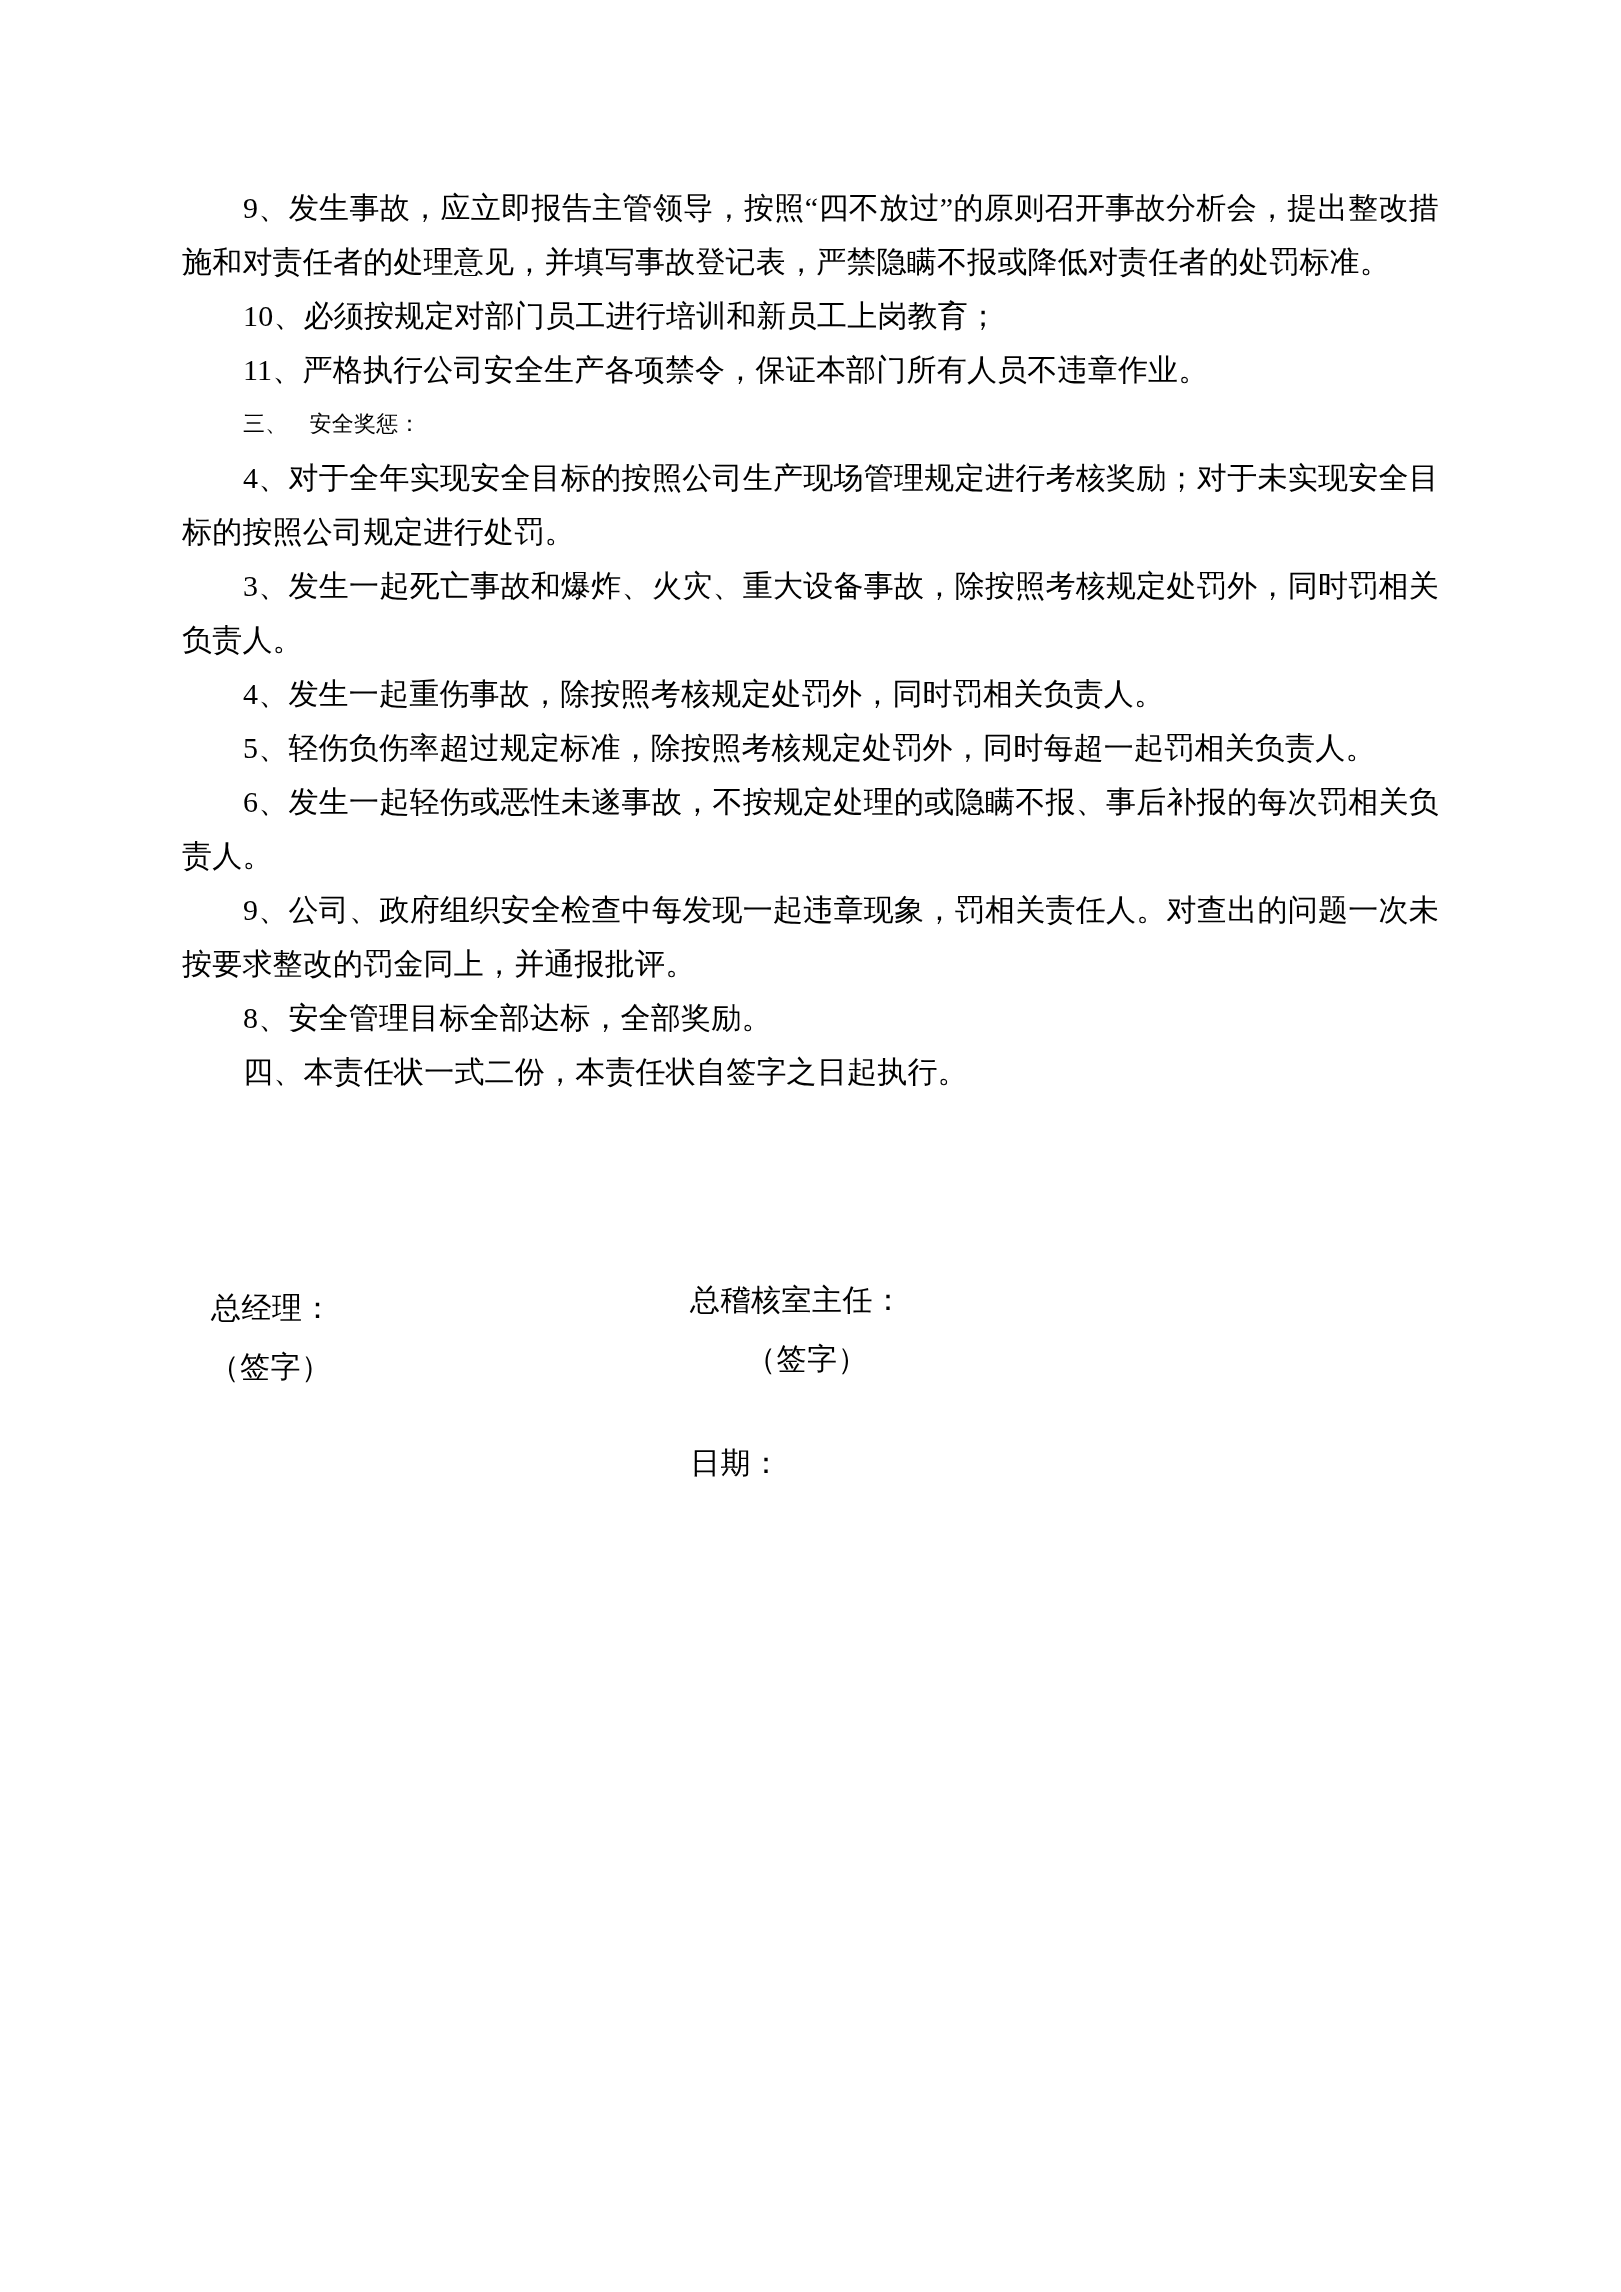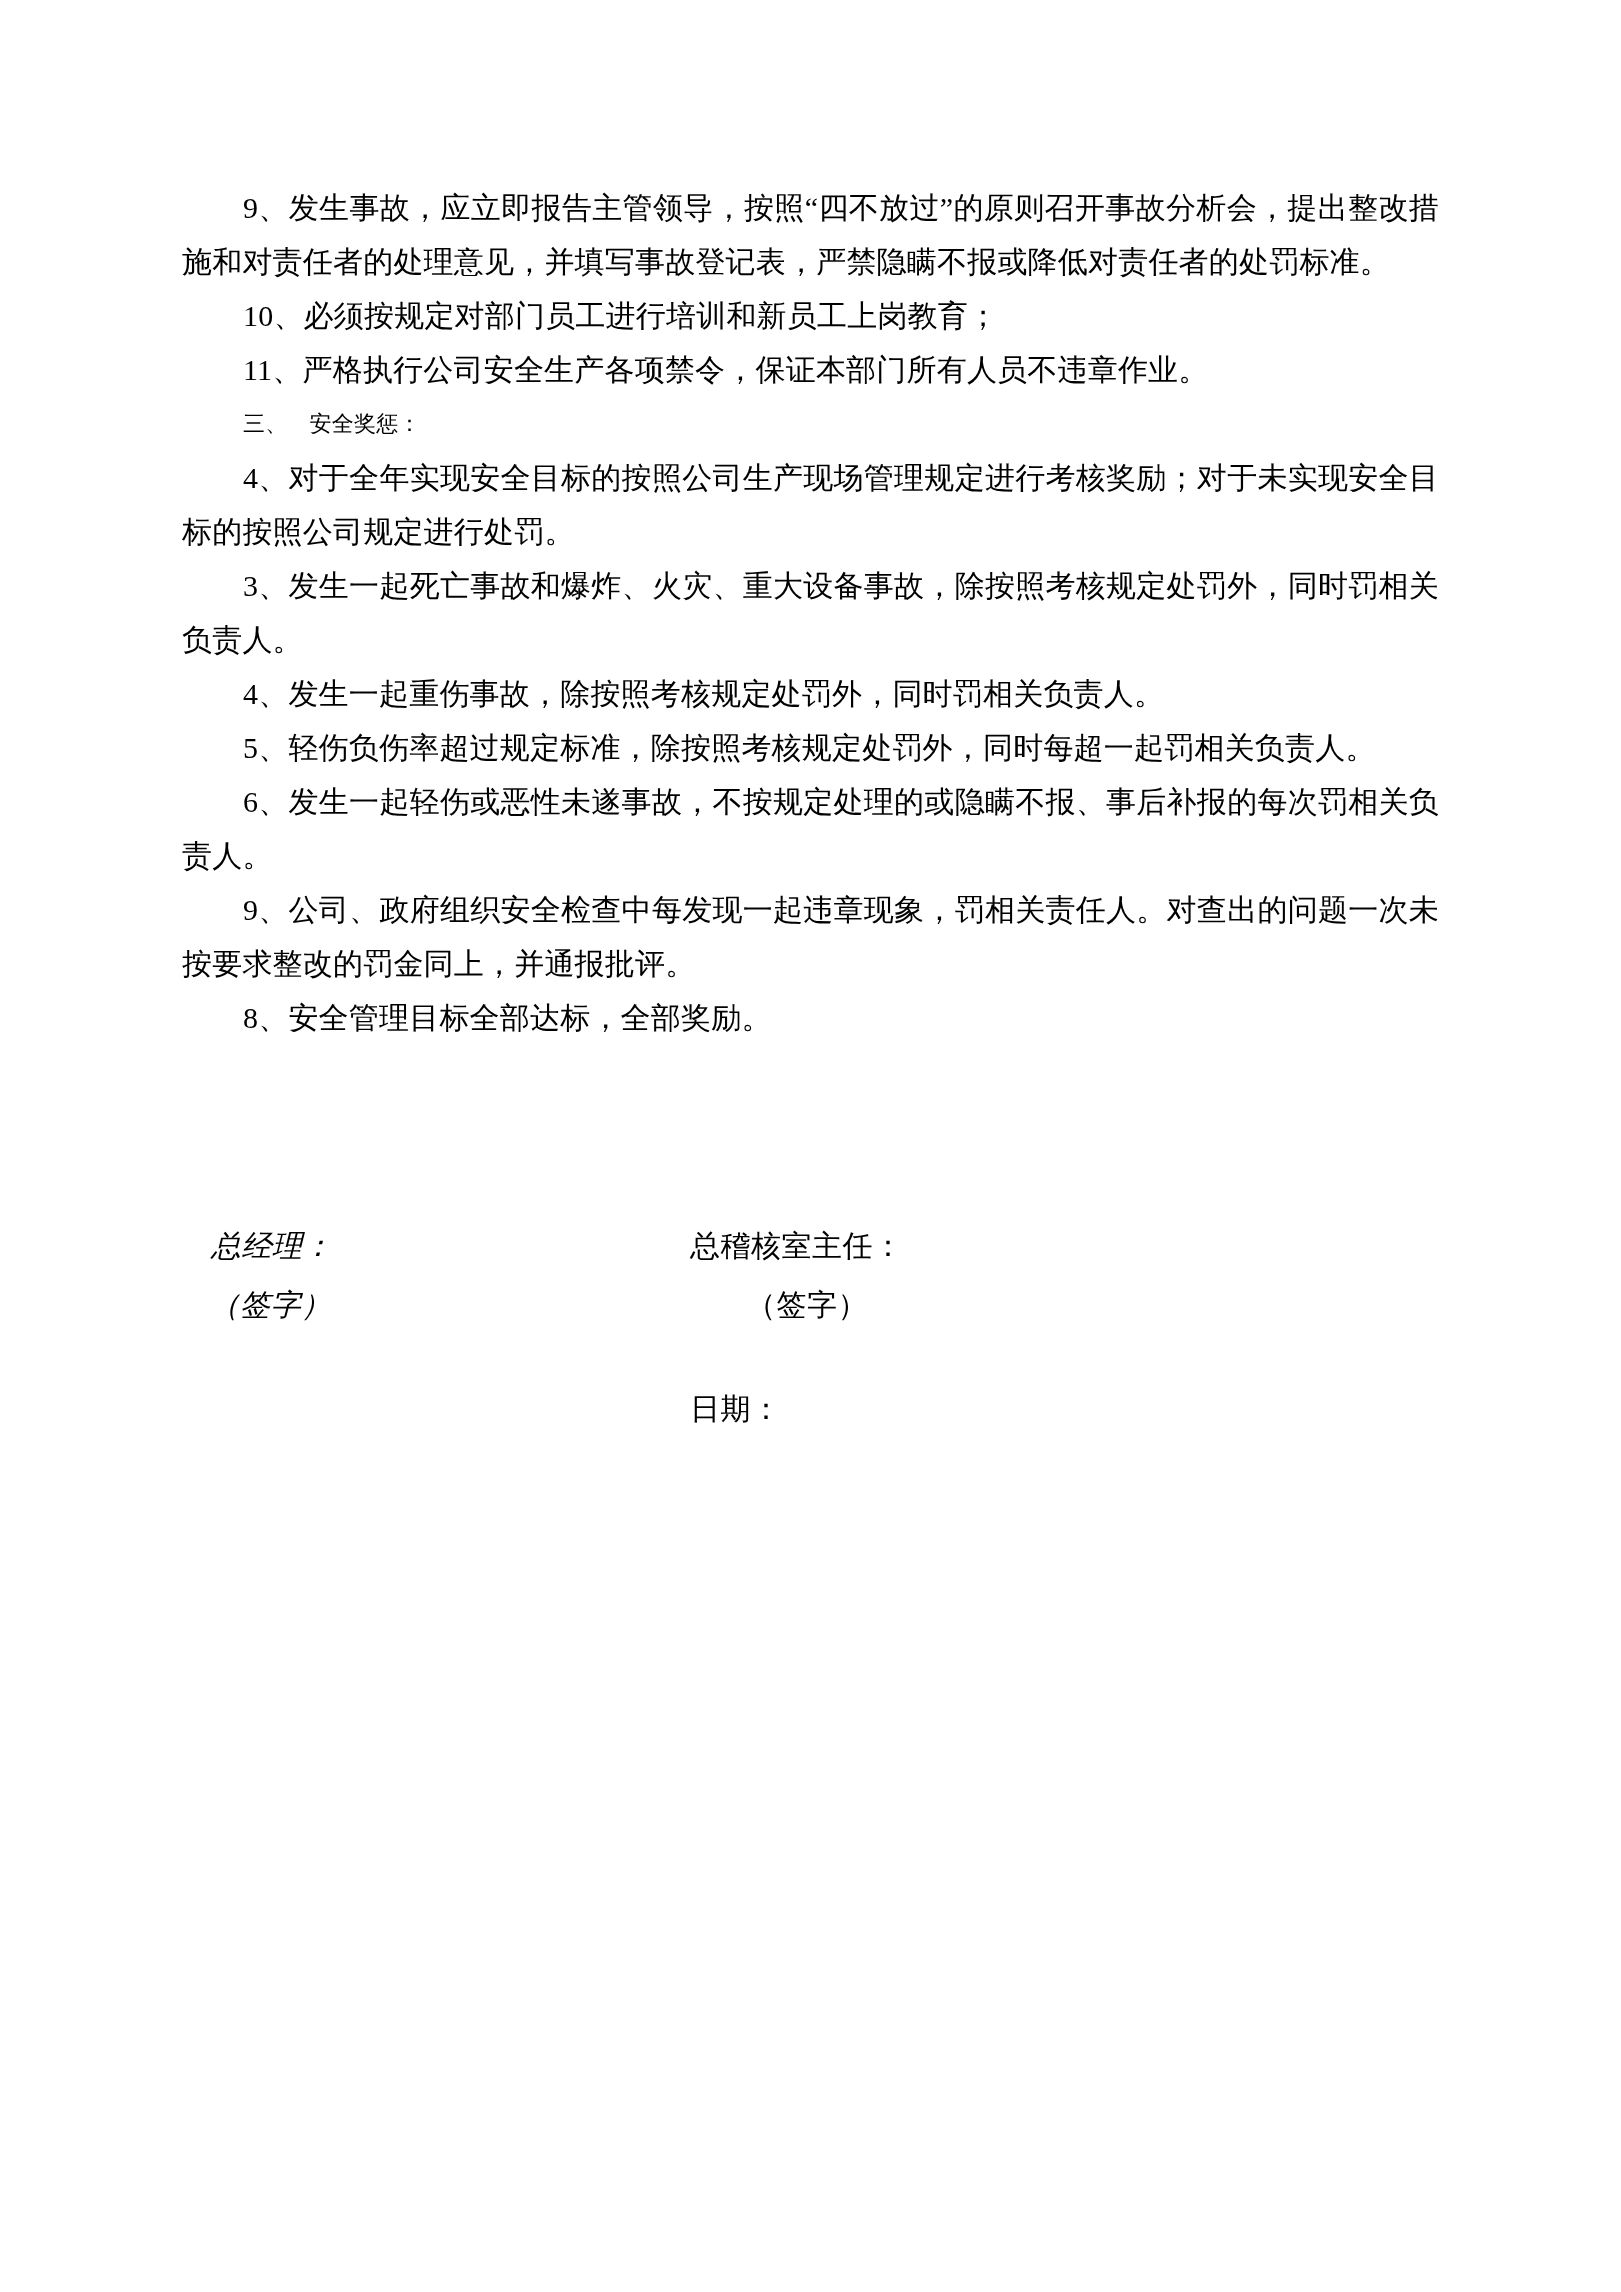--- a/index.html
+++ b/index.html
@@ -62,23 +62,22 @@
     position: relative;
     height: 59px;
     font-size: 30px;
     line-height: 59px;
     letter-spacing: 0.5px;
   }
 
   .sign-left {
     position: absolute;
     left: 29px;
-    top: 4px;
+    top: 12px;
     white-space: nowrap;
-    font-style: italic;
   }
   .sign-right {
     position: absolute;
     left: 508px;
     top: 4px;
     white-space: nowrap;
   }
 
   .sign-row.paren .sign-left {
     left: 27.4px;
@@ -125,20 +124,21 @@
     <p class="para">4、发生一起重伤事故，除按照考核规定处罚外，同时罚相关负责人。</p>
 
     <p class="para">5、轻伤负伤率超过规定标准，除按照考核规定处罚外，同时每超一起罚相关负责人。</p>
 
     <p class="para">6、发生一起轻伤或恶性未遂事故，不按规定处理的或隐瞒不报、事后补报的每次罚相关负责人。</p>
 
     <p class="para">9、公司、政府组织安全检查中每发现一起违章现象，罚相关责任人。对查出的问题一次未按要求整改的罚金同上，并通报批评。</p>
 
     <p class="para">8、安全管理目标全部达标，全部奖励。</p>
 
+    <p class="para">四、本责任状一式二份，本责任状自签字之日起执行。</p>
 
   </div>
 
   <div class="gap-after-body"></div>
 
   <div class="sign-block">
 
     <div class="sign-row">
       <span class="sign-left">总经理：</span>
       <span class="sign-right">总稽核室主任：</span>

